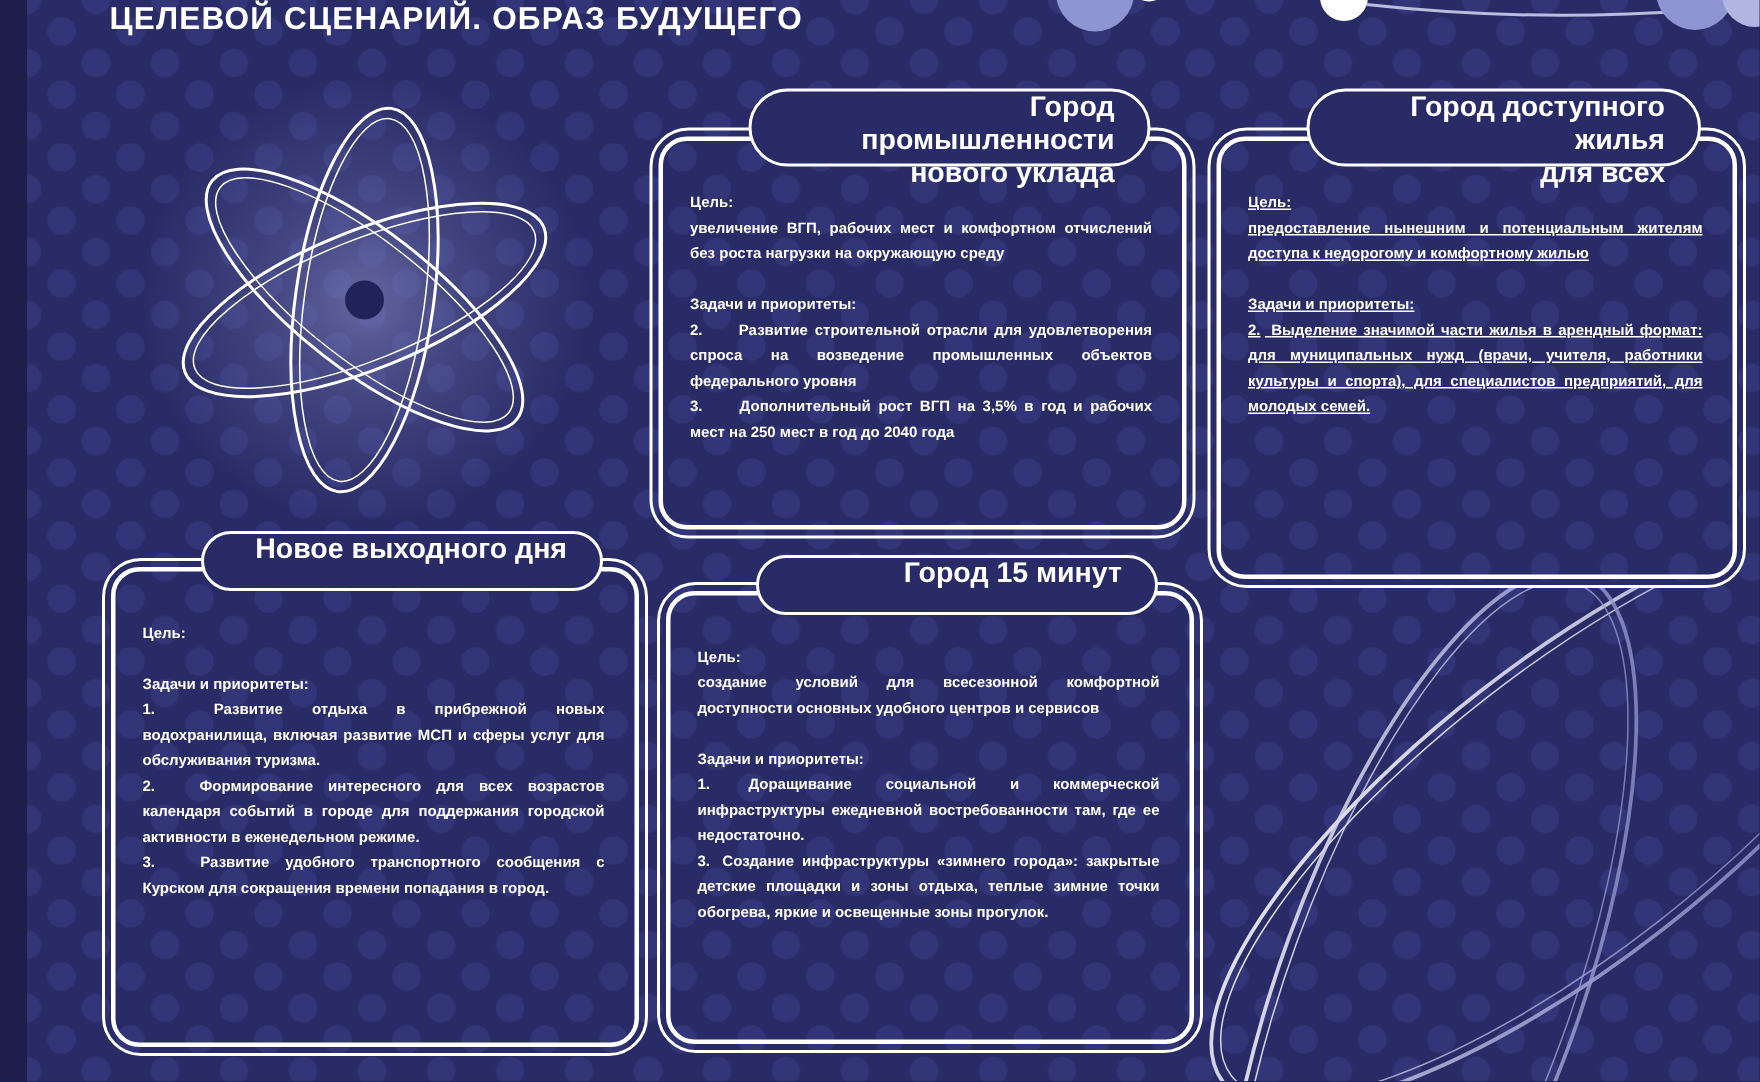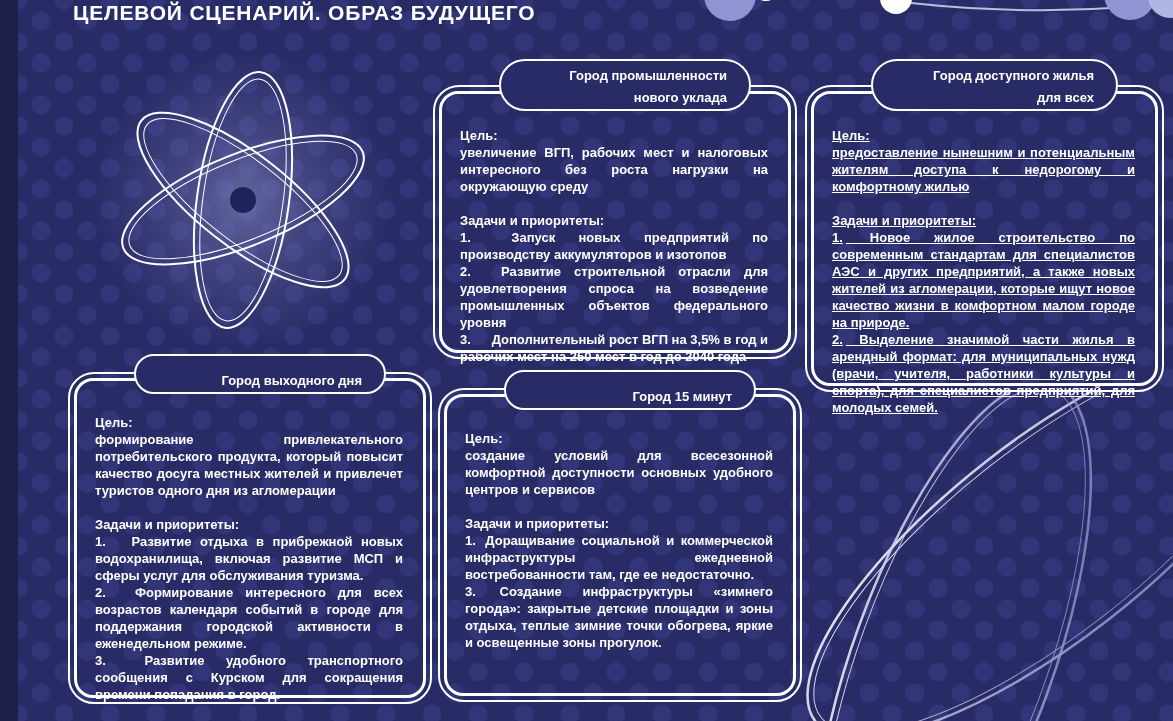--- a/index.html
+++ b/index.html
@@ -27,34 +27,34 @@
     position:absolute;
     border:2px solid #fff;
     border-radius:26px;
   }
   .card::before{
     content:"";position:absolute;inset:4px;
     border:3px solid #fff;border-radius:19px;
     pointer-events:none;
   }
   .pill{
-    position:absolute;left:64px;right:44px;
+    position:absolute;left:64px;right:28px;
     background:#292b66;
     border:2px solid #fff;border-radius:30px;
-    display:flex;flex-direction:column;justify-content:flex-end;align-items:flex-end;
+    display:flex;flex-direction:column;justify-content:space-between;align-items:flex-end;
     padding:0 22px;box-sizing:border-box;
-    font-weight:bold;font-size:13px;line-height:22px;text-align:right;
+    font-weight:bold;font-size:19px;line-height:22px;text-align:right;
     z-index:2;
   }
   .pill.lines-2{height:52px;top:-28px;}
   .pill.lines-1{height:40px;top:-20px;}
   .card .body{
     position:relative;
     padding:40px 27px 0 25px;
-    font-size:13px;line-height:17px;font-weight:bold;
+    font-size:10px;line-height:17px;font-weight:bold;
     text-align:justify;
   }
   .card .body p{margin:0;}
   .tasks-label{margin-top:17px !important;}
   .num{font-weight:bold;}
   .tabbed .num{display:inline-block;width:28px;}
   .inline .num{margin-right:3px;}
   
   .pos-0{left:415px;top:85px;width:360px;height:270px;}
   .pos-1{left:787px;top:85px;width:355px;height:303px;text-decoration:underline;}
@@ -128,51 +128,48 @@
     </g>
   </svg>
 
 <section class="card pos-0 tabbed">
     <div class="pill lines-2">
         <div>Город промышленности</div>
         <div>нового уклада</div>
       </div>
     <div class="body">
       <p class="goal-label">Цель:</p>
-      <p class="goal">увеличение ВГП, рабочих мест и налоговых интересного без роста нагрузки на окружающую среду</p>
+      <p class="goal">увеличение ВГП, рабочих мест и комфортном отчислений без роста нагрузки на окружающую среду</p>
       <p class="tasks-label">Задачи и приоритеты:</p>
       <div class="tasks">
-          <p class="task"><span class="num">1.</span> <span class="task-text">Запуск новых предприятий по производству аккумуляторов и изотопов</span></p>
           <p class="task"><span class="num">2.</span> <span class="task-text">Развитие строительной отрасли для удовлетворения спроса на возведение промышленных объектов федерального уровня</span></p>
           <p class="task"><span class="num">3.</span> <span class="task-text">Дополнительный рост ВГП на 3,5% в год и рабочих мест на 250 мест в год до 2040 года</span></p>
         </div>
     </div>
   </section>
     <section class="card pos-1 inline">
     <div class="pill lines-2">
         <div>Город доступного жилья</div>
         <div>для всех</div>
       </div>
     <div class="body">
       <p class="goal-label">Цель:</p>
       <p class="goal">предоставление нынешним и потенциальным жителям доступа к недорогому и комфортному жилью</p>
       <p class="tasks-label">Задачи и приоритеты:</p>
       <div class="tasks">
-          <p class="task"><span class="num">1.</span> <span class="task-text">Новое жилое строительство по современным стандартам для специалистов АЭС и других предприятий, а также новых жителей из агломерации, которые ищут новое качество жизни в комфортном малом городе на природе.</span></p>
           <p class="task"><span class="num">2.</span> <span class="task-text">Выделение значимой части жилья в арендный формат: для муниципальных нужд (врачи, учителя, работники культуры и спорта), для специалистов предприятий, для молодых семей.</span></p>
         </div>
     </div>
   </section>
     <section class="card pos-2 tabbed">
     <div class="pill lines-1">
-        <div>Город выходного дня</div>
+        <div>Новое выходного дня</div>
       </div>
     <div class="body">
       <p class="goal-label">Цель:</p>
-      <p class="goal">формирование привлекательного потребительского продукта, который повысит качество досуга местных жителей и привлечет туристов одного дня из агломерации</p>
       <p class="tasks-label">Задачи и приоритеты:</p>
       <div class="tasks">
           <p class="task"><span class="num">1.</span> <span class="task-text">Развитие отдыха в прибрежной новых водохранилища, включая развитие МСП и сферы услуг для обслуживания туризма.</span></p>
           <p class="task"><span class="num">2.</span> <span class="task-text">Формирование интересного для всех возрастов календаря событий в городе для поддержания городской активности в еженедельном режиме.</span></p>
           <p class="task"><span class="num">3.</span> <span class="task-text">Развитие удобного транспортного сообщения с Курском для сокращения времени попадания в город.</span></p>
         </div>
     </div>
   </section>
     <section class="card pos-3 inline">
     <div class="pill lines-1">

